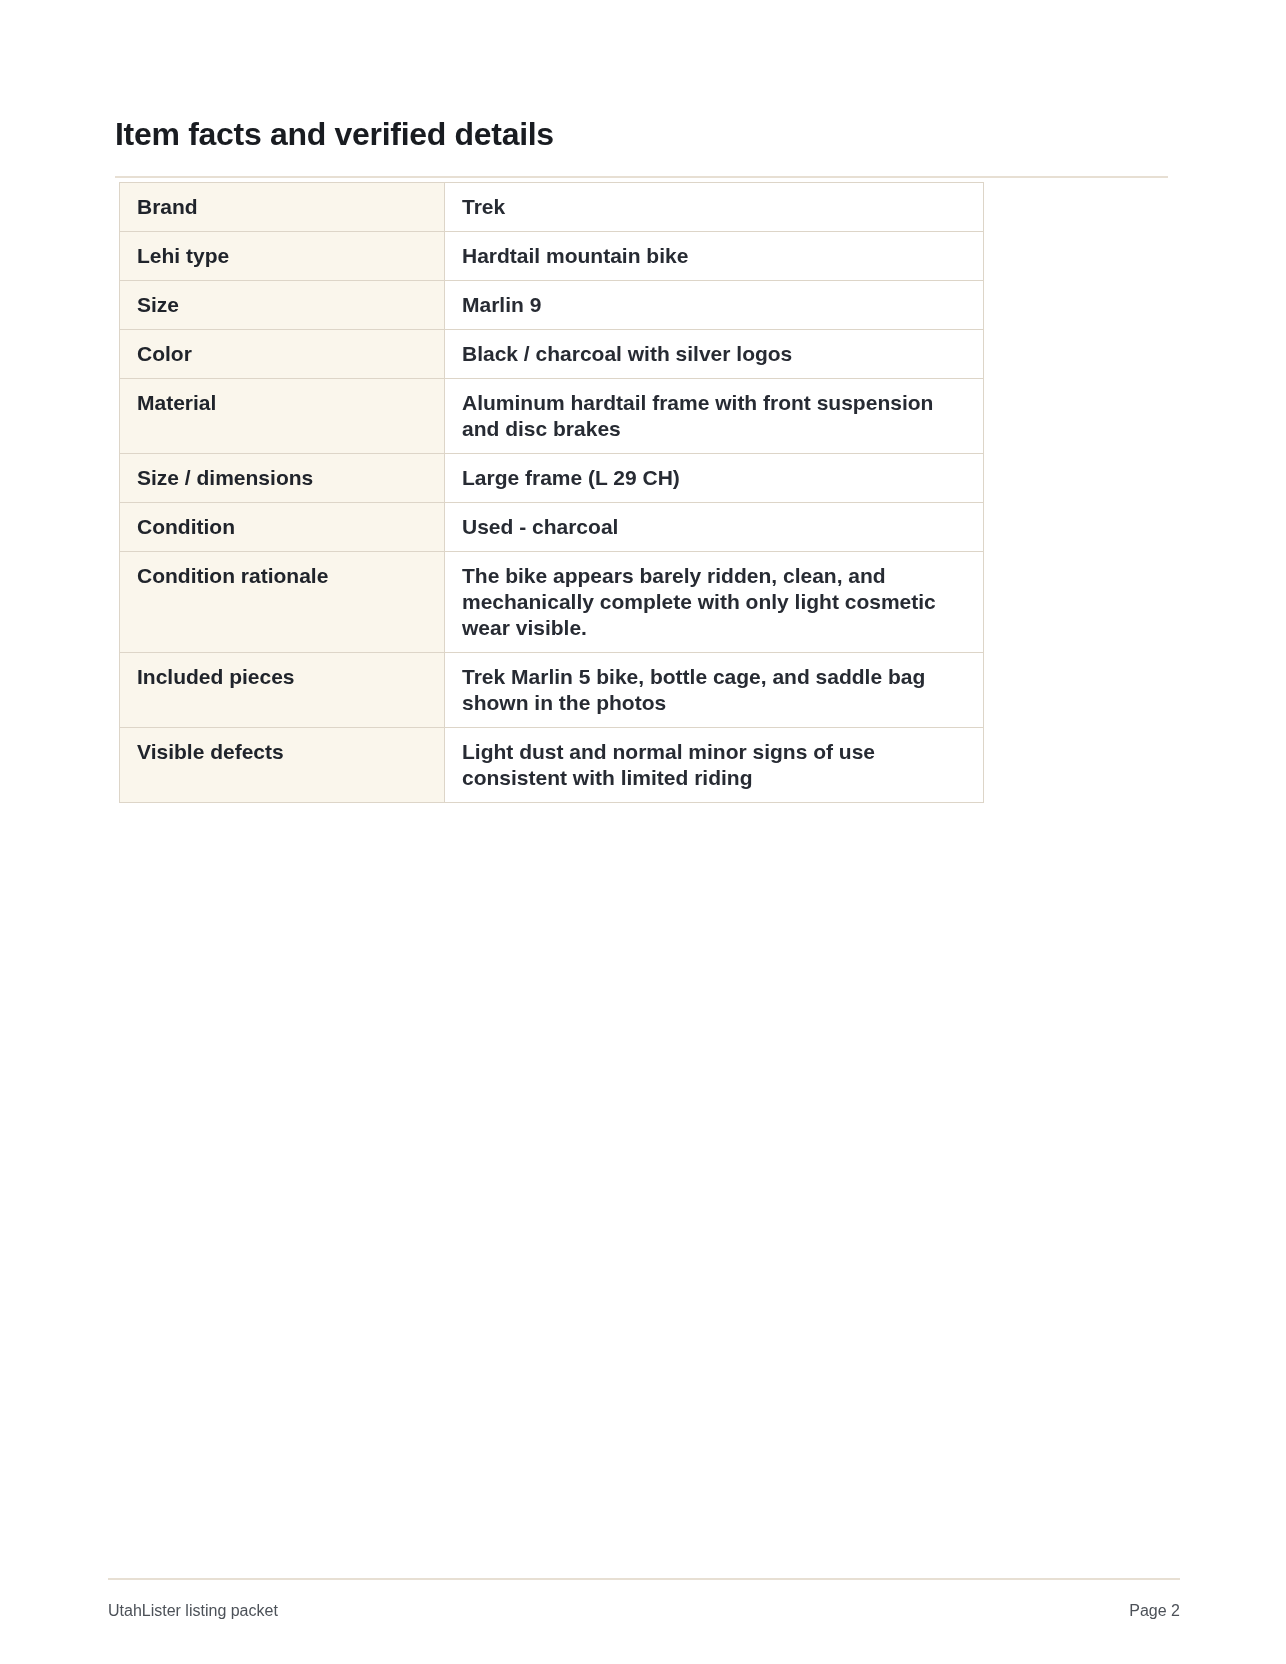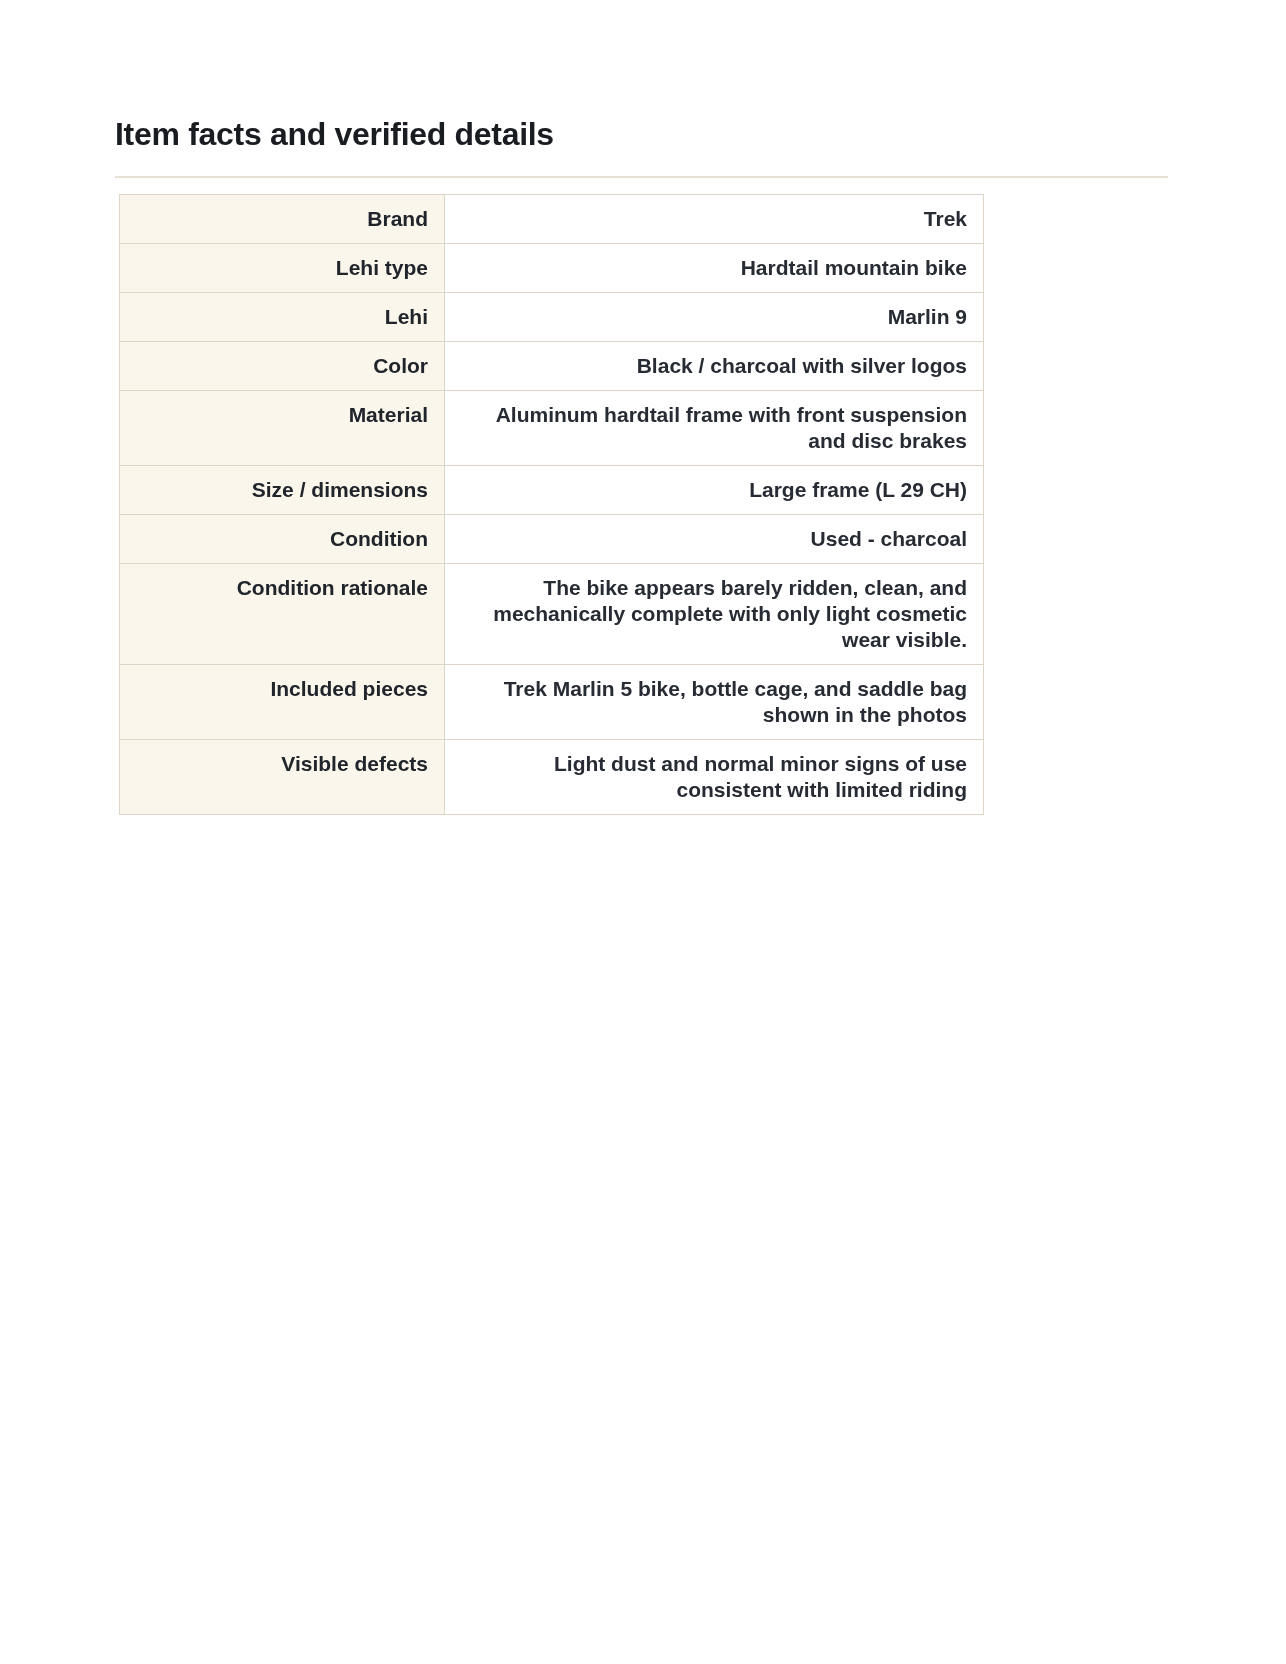--- a/index.html
+++ b/index.html
@@ -30,25 +30,24 @@
     line-height: 40px;
   }
   .title-divider {
     height: 2px;
     background: #e7dfd3;
     margin-top: 22px;
   }
   table.facts {
     border-collapse: collapse;
     width: 865px;
-    margin-top: 16px;
+    margin-top: 4px;
     margin-left: 4px;
     table-layout: fixed;
     font-size: 21px;
-    text-align: right;
   }
   table.facts td {
     border: 1px solid #ddd5c8;
     vertical-align: top;
     line-height: 26px;
     padding: 11px 16px 11px 17px;
   }
   td.cell-label {
     width: 325px;
     background: #faf6ec;
@@ -93,21 +92,21 @@
       <tbody>
         <tr>
           <td class="cell-label">Brand</td>
           <td class="cell-value">Trek</td>
         </tr>
         <tr>
           <td class="cell-label">Lehi type</td>
           <td class="cell-value">Hardtail mountain bike</td>
         </tr>
         <tr>
-          <td class="cell-label">Lehi</td>
+          <td class="cell-label">Size</td>
           <td class="cell-value">Marlin 9</td>
         </tr>
         <tr>
           <td class="cell-label">Color</td>
           <td class="cell-value">Black / charcoal with silver logos</td>
         </tr>
         <tr>
           <td class="cell-label">Material</td>
           <td class="cell-value">Aluminum hardtail frame with front suspension and disc brakes</td>
         </tr>
@@ -128,13 +127,20 @@
           <td class="cell-value">Trek Marlin 5 bike, bottle cage, and saddle bag shown in the photos</td>
         </tr>
         <tr>
           <td class="cell-label">Visible defects</td>
           <td class="cell-value">Light dust and normal minor signs of use consistent with limited riding</td>
         </tr>
       </tbody>
     </table>
   </div>
 
+  <div class="footer">
+    <div class="footer-divider"></div>
+    <div class="footer-row">
+      <span>UtahLister listing packet</span>
+      <span>Page 2</span>
+    </div>
+  </div>
 </div>
 
 </body></html>

